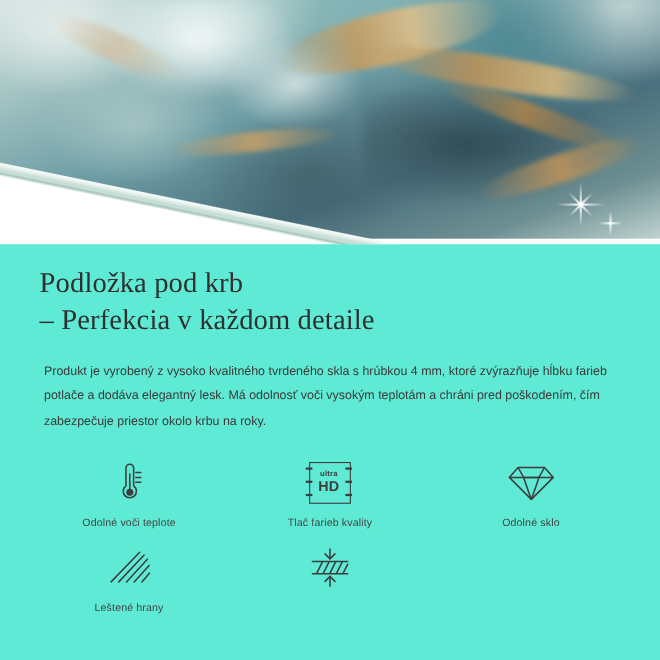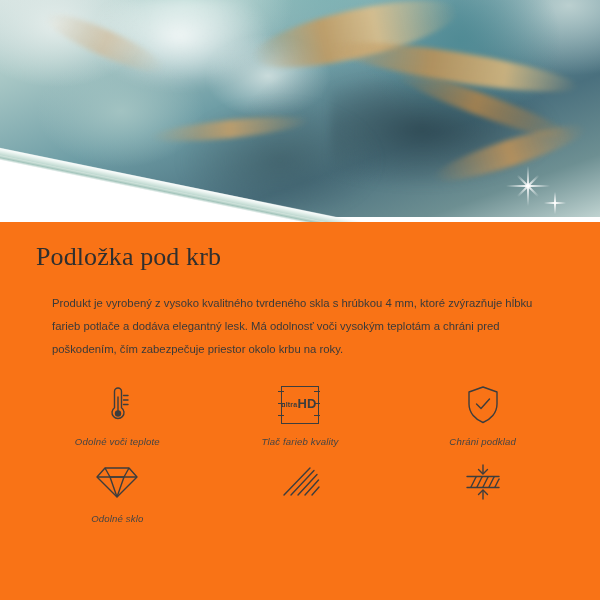--- a/index.html
+++ b/index.html
@@ -12,21 +12,21 @@
     overflow: hidden;
     background: #ffffff;
     font-family: "Liberation Sans", sans-serif;
     color: #2c2c2c;
   }
 
   .page {
     position: relative;
     width: 600px;
     height: 600px;
-    background: #f97316;
+    background: #5eead4;
   }
 
   
   .hero {
     position: relative;
     width: 600px;
     height: 222px;
     overflow: hidden;
     background: #ffffff;
   }
@@ -150,21 +150,21 @@
     letter-spacing: .1px;
   }
   .heading .line2 {
     display: block;
   }
   .paragraph {
     font-family: "Liberation Sans", sans-serif;
     font-size: 11.3px;
     line-height: 2.0;
     color: #3a3a3a;
-    margin: 16px;
+    margin: 4px;
     max-width: 536px;
   }
 
   
   .features {
     margin-top: 22px;
     padding: 0 26px;
     display: grid;
     grid-template-columns: repeat(3, 1fr);
     grid-row-gap: 12px;
@@ -178,21 +178,20 @@
     height: 46px;
     display: flex;
     align-items: center;
     justify-content: center;
     margin-bottom: 8px;
   }
   .feature-label {
     font-size: 9.6px;
     color: #444444;
     letter-spacing: .15px;
-    font-style: italic;
   }
   svg { display: block; }
 </style>
 </head>
 <body>
 
 <div class="page">
 
   <div class="hero">
     <div class="hero-bg"></div>
@@ -211,20 +210,21 @@
     <div class="sparkle">
       <div class="sparkle-d1"></div>
       <div class="sparkle-d2"></div>
     </div>
     <div class="sparkle-small"></div>
   </div>
 
   <div class="content">
     <h1 class="heading">
       <span>Podložka pod krb</span>
+      <span class="line2">– Perfekcia v každom detaile</span>
     </h1>
     <p class="paragraph">Produkt je vyrobený z vysoko kvalitného tvrdeného skla s hrúbkou 4 mm, ktoré zvýrazňuje hĺbku farieb potlače a dodáva elegantný lesk. Má odolnosť voči vysokým teplotám a chráni pred poškodením, čím zabezpečuje priestor okolo krbu na roky.</p>
   </div>
 
   <div class="features">
 
     <div class="feature">
       <div class="feature-icon">
         <svg width="30" height="40" viewBox="0 0 30 40" fill="none" stroke="#3d3d3d" stroke-width="1.4" stroke-linecap="round">
           <path d="M12.5 6.5a3.5 3.5 0 0 1 7 0v16.2a6 6 0 1 1-7 0z"></path>
@@ -235,44 +235,35 @@
           <line x1="21.5" y1="19.5" x2="26" y2="19.5"></line>
         </svg>
       </div>
       <div class="feature-label">Odolné voči teplote</div>
     </div>
 
     <div class="feature">
       <div class="feature-icon">
         <div style="position:relative;width:38px;height:38px;">
           <div style="position:absolute;left:0;top:0;width:36px;height:36px;border:1.4px solid #3d3d3d;"></div>
-          <div style="position:absolute;left:0;top:0;width:36px;height:36px;display:flex;align-items:center;justify-content:center;border-radius:11px;">
+          <div style="position:absolute;left:0;top:0;width:36px;height:36px;display:flex;flex-direction:column;align-items:center;justify-content:center;border-radius:11px;">
             <div style="font-size:7px;font-weight:bold;color:#3d3d3d;line-height:1;letter-spacing:.2px;">ultra</div>
             <div style="font-size:13px;font-weight:bold;color:#3d3d3d;line-height:1.1;letter-spacing:.3px;">HD</div>
           </div>
           <div style="position:absolute;left:-3px;top:5px;width:6px;height:1.4px;background:#3d3d3d;"></div>
           <div style="position:absolute;left:-3px;top:17px;width:6px;height:1.4px;background:#3d3d3d;"></div>
           <div style="position:absolute;left:-3px;top:29px;width:6px;height:1.4px;background:#3d3d3d;"></div>
           <div style="position:absolute;left:33px;top:5px;width:6px;height:1.4px;background:#3d3d3d;"></div>
           <div style="position:absolute;left:33px;top:17px;width:6px;height:1.4px;background:#3d3d3d;"></div>
           <div style="position:absolute;left:33px;top:29px;width:6px;height:1.4px;background:#3d3d3d;"></div>
         </div>
       </div>
       <div class="feature-label">Tlač farieb kvality</div>
     </div>
 
-    <div class="feature">
-      <div class="feature-icon">
-        <svg width="36" height="42" viewBox="0 0 36 42" fill="none" stroke="#3d3d3d" stroke-width="1.4" stroke-linecap="round" stroke-linejoin="round">
-          <path d="M18 3 L32 8 V20 C32 29 25.5 35.5 18 38.5 C10.5 35.5 4 29 4 20 V8 Z"></path>
-          <polyline points="11.5,20 16,24.5 24.5,15"></polyline>
-        </svg>
-      </div>
-      <div class="feature-label">Chráni podklad</div>
-    </div>
 
     <div class="feature">
       <div class="feature-icon">
         <svg width="44" height="36" viewBox="0 0 44 36" fill="none" stroke="#3d3d3d" stroke-width="1.4" stroke-linejoin="round">
           <path d="M10 4 H34 L42 13 L22 33 L2 13 Z"></path>
           <path d="M2 13 H42"></path>
           <path d="M10 4 L15 13 L22 33"></path>
           <path d="M34 4 L29 13 L22 33"></path>
           <path d="M15 13 H29"></path>
         </svg>
@@ -283,20 +274,21 @@
     <div class="feature">
       <div class="feature-icon">
         <svg width="40" height="34" viewBox="0 0 40 34" fill="none" stroke="#3d3d3d" stroke-width="1.4" stroke-linecap="round">
           <path d="M4 30 L30 3"></path>
           <path d="M11 30 L34 5.5"></path>
           <path d="M18 30 L37 9.5"></path>
           <path d="M25 30 L38.5 15"></path>
           <path d="M32 30 L39 22"></path>
         </svg>
       </div>
+      <div class="feature-label">Leštené hrany</div>
     </div>
 
     <div class="feature">
       <div class="feature-icon">
         <svg width="44" height="40" viewBox="0 0 44 40" fill="none" stroke="#3d3d3d" stroke-width="1.4" stroke-linecap="round">
           <line x1="22" y1="3" x2="22" y2="11"></line>
           <polyline points="17.5,7.5 22,12 26.5,7.5"></polyline>
           <line x1="6" y1="14.5" x2="38" y2="14.5"></line>
           <line x1="6" y1="25.5" x2="38" y2="25.5"></line>
           <line x1="10" y1="25" x2="15" y2="15"></line>

